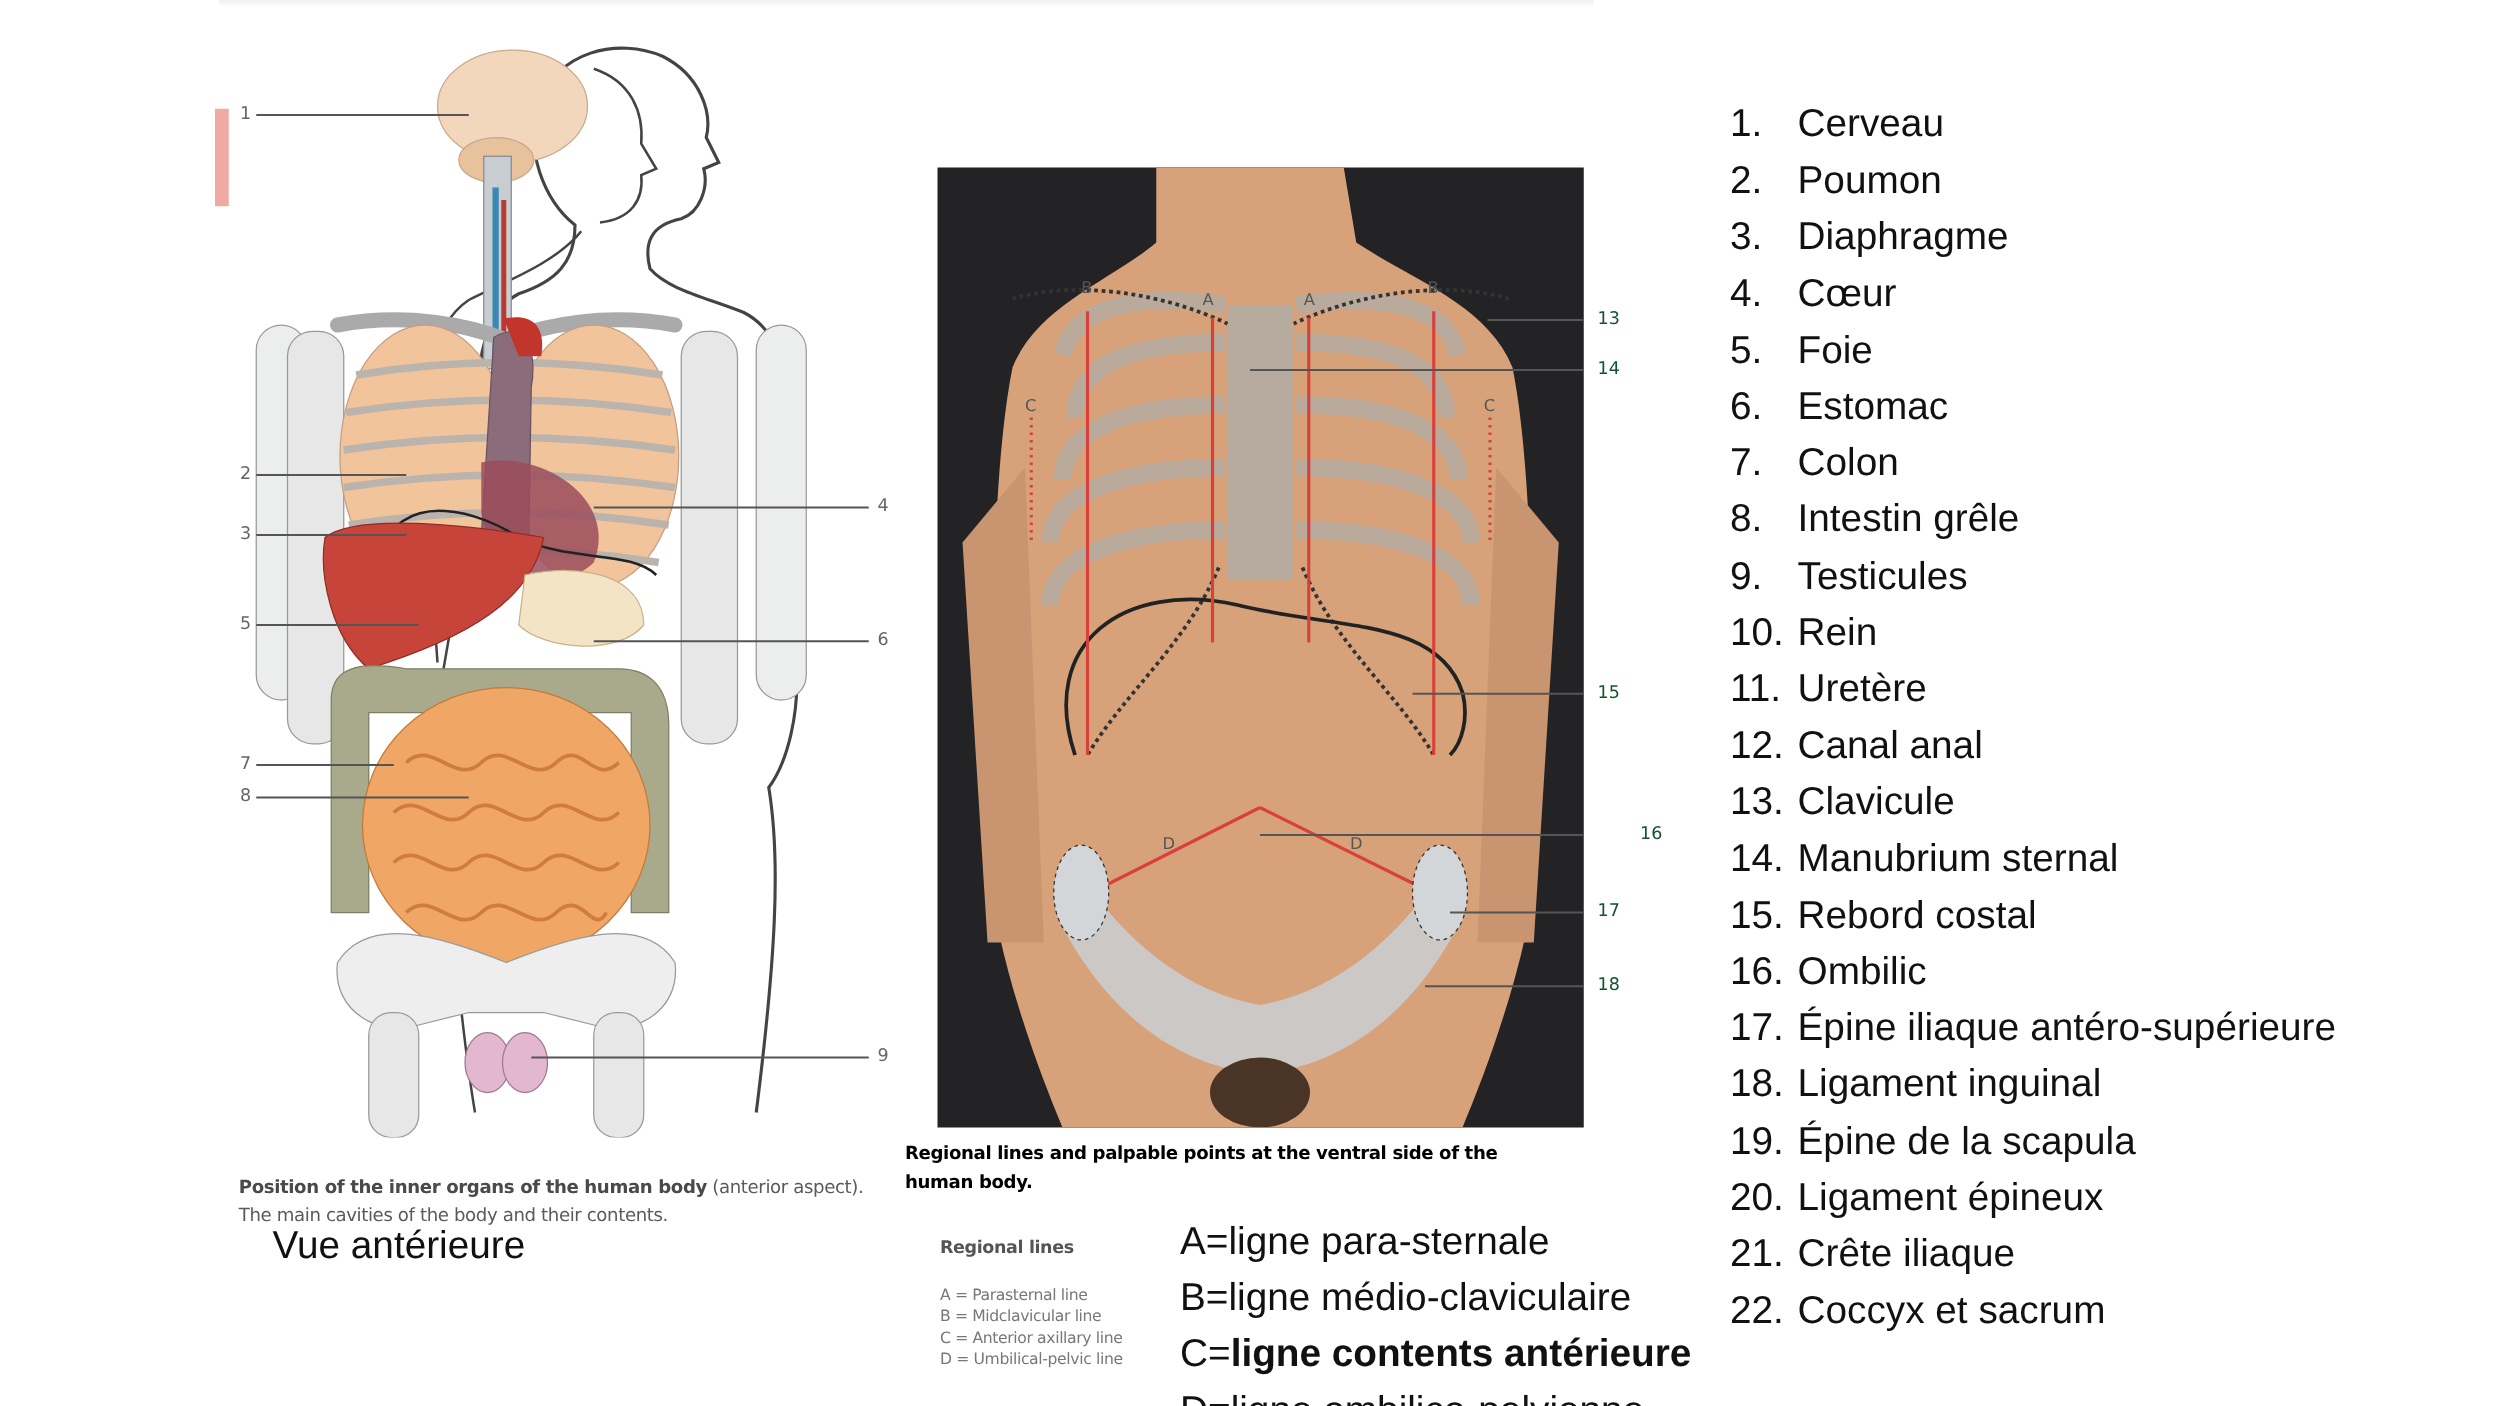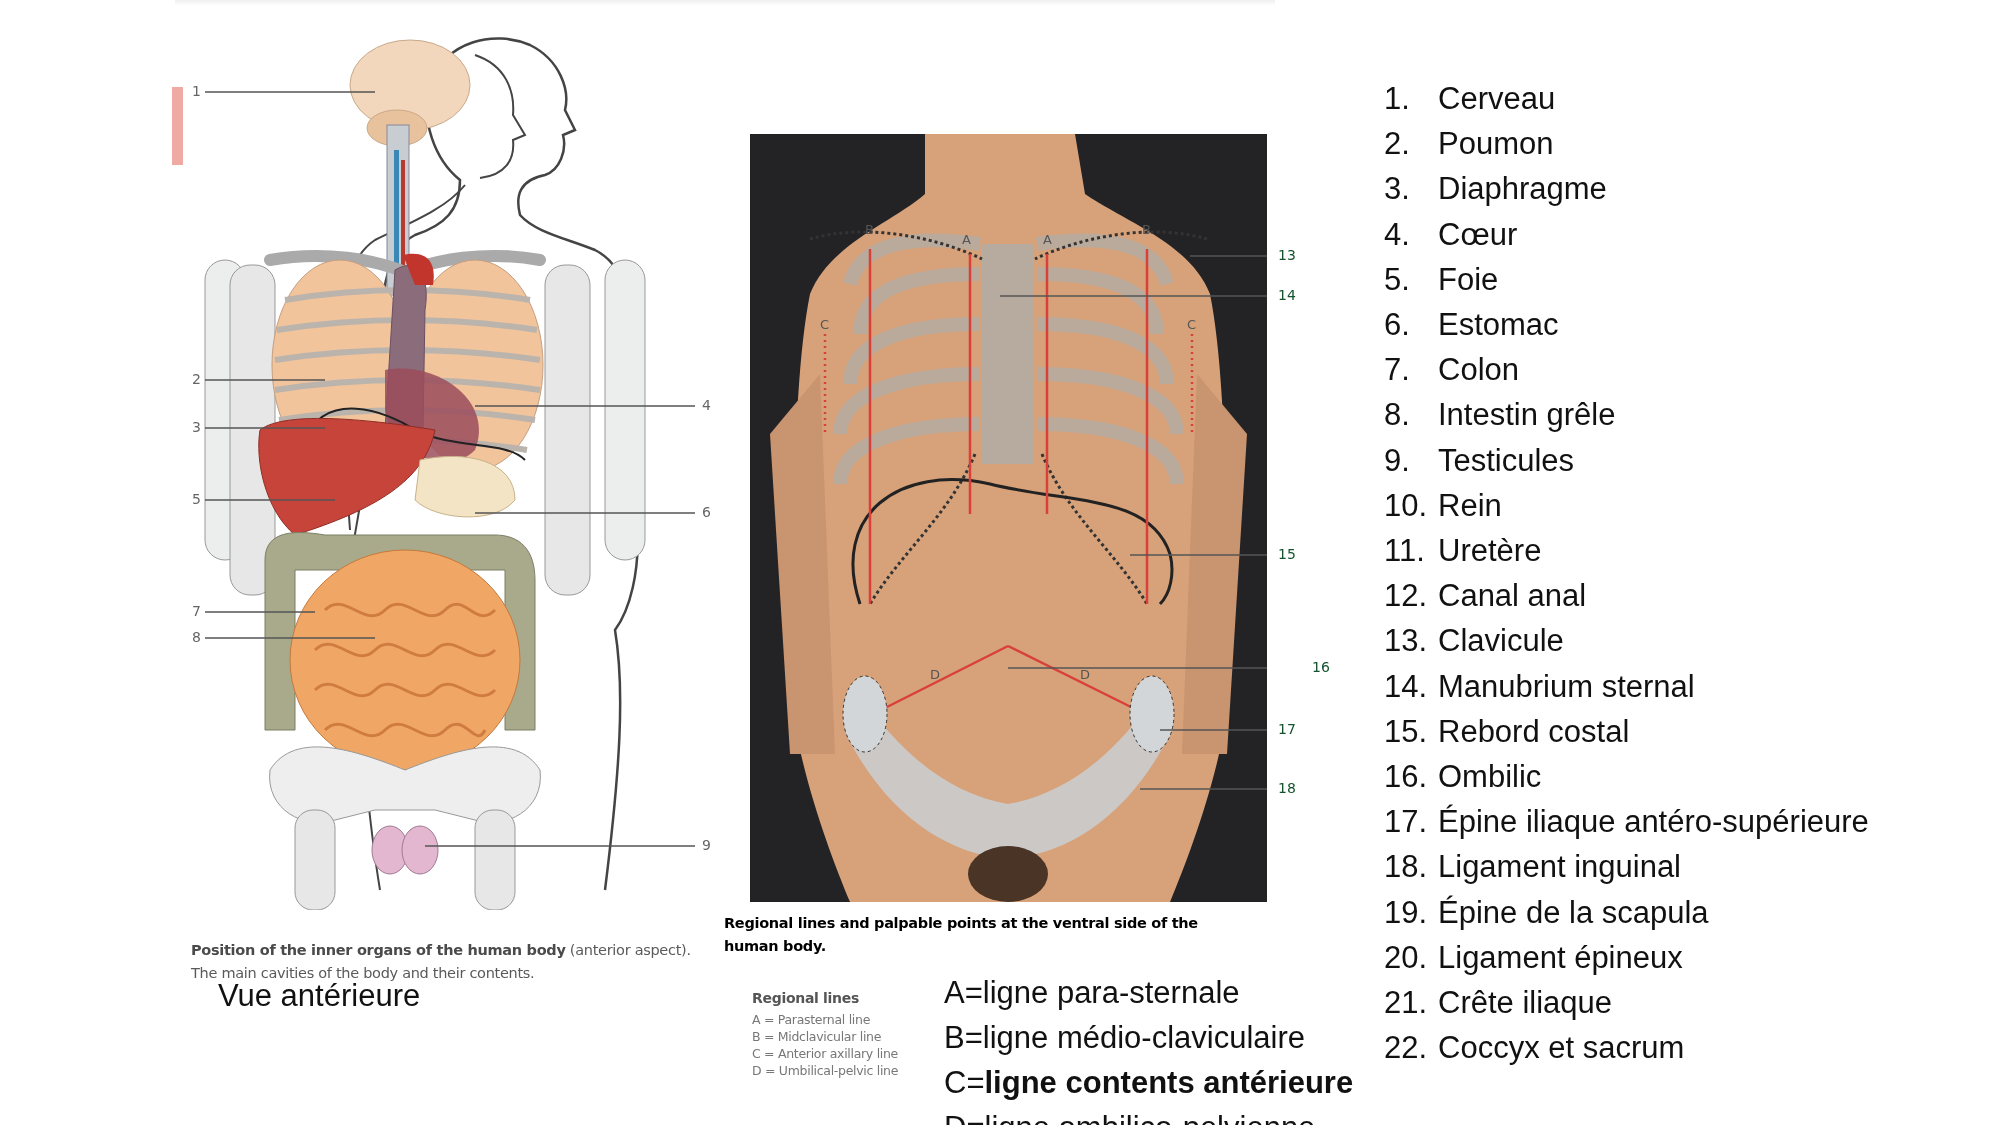--- a/index.html
+++ b/index.html
@@ -13,21 +13,21 @@
   #illus { left: 175px; top: 10px; width: 560px; height: 900px; }
   .lbl-num { position: absolute; font-size: 14px; color: #666; font-family: "DejaVu Sans", sans-serif; }
 
   
   #photo { left: 750px; top: 134px; width: 517px; height: 768px; background: #232326; overflow: hidden; }
   .photo-lbl { position: absolute; font-size: 14px; color: #14532d; font-family: "DejaVu Sans", sans-serif; }
 
   .caption { font-size: 14.5px; color: #5a5a5a; line-height: 23px; font-family: "DejaVu Sans", sans-serif; letter-spacing: -0.3px; }
   .caption b { color: #4a4a4a; }
   .regional { font-size: 12.5px; color: #777; line-height: 17px; font-family: "DejaVu Sans", sans-serif; letter-spacing: -0.3px; }
-  .regional .title { font-weight: bold; color: #555; font-size: 14px; margin-bottom: 4px; }
+  .regional .title { font-weight: bold; color: #555; font-size: 14px; margin-bottom: 20px; }
 
   .fr-lines { left: 944px; top: 942px; font-size: 31px; line-height: 45px; color: #111; font-family: "Liberation Sans", sans-serif; margin-top: 28px; }
   .fr-lines .bold { font-weight: bold; }
 
   .vue { left: 218px; top: 978px; font-size: 31px; color: #111; }
 
   .legend { left: 1384px; top: 76px; font-size: 31px; line-height: 45.2px; color: #111; }
   .legend-row { display: flex; white-space: nowrap; }
   .legend-num { width: 54px; display: inline-block; }
 </style>

